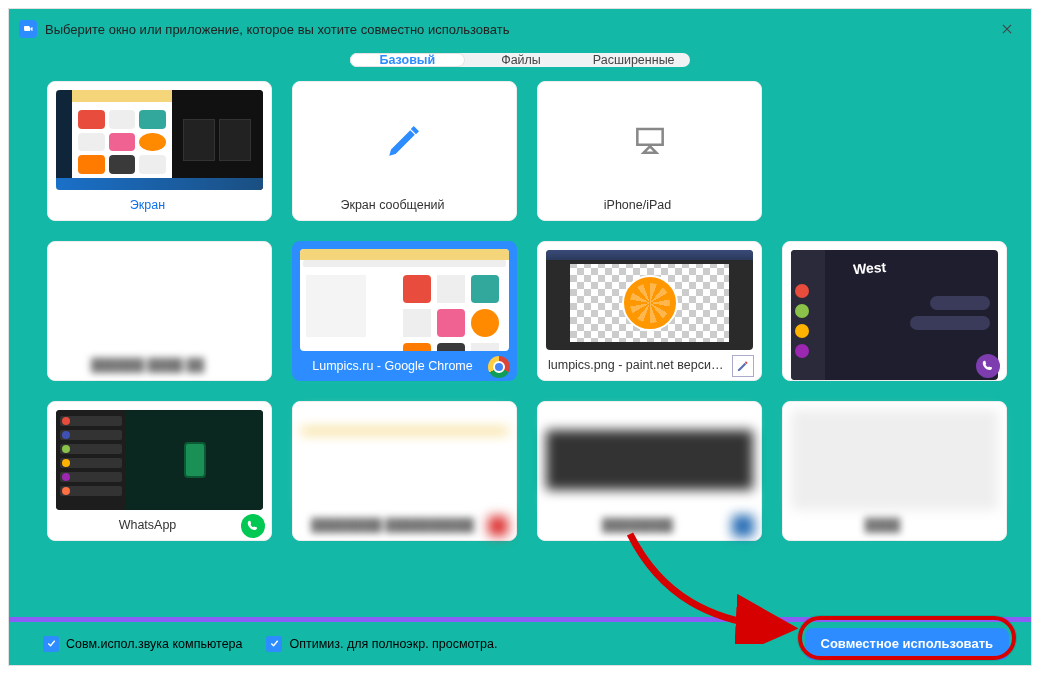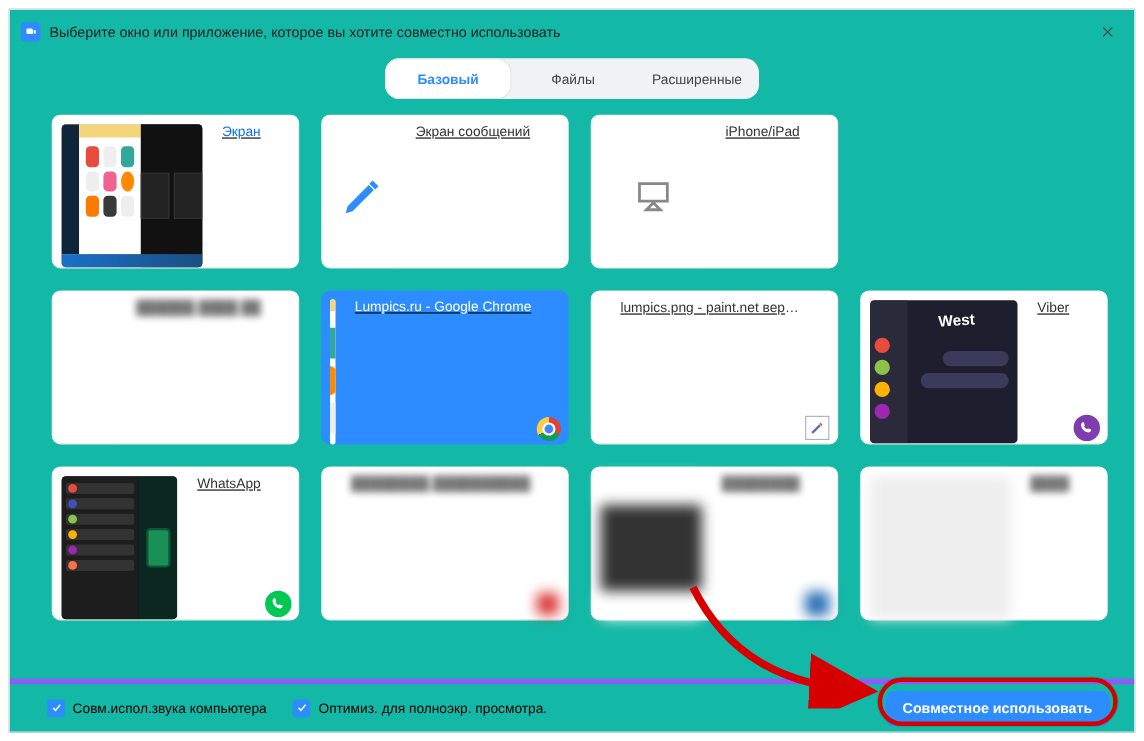--- a/index.html
+++ b/index.html
@@ -42,21 +42,21 @@
     display: flex; align-items: center; justify-content: center;
     cursor: pointer;
     color: #444;
   }
   .close-btn svg { width: 14px; height: 14px; }
   
   .tabs {
     margin: 8px auto 14px auto;
     display: flex;
     width: 340px;
-    height: 37px;
+    height: 14px;
     background: #f1f2f4;
     border-radius: 13px;
     font-size: 12.5px;
   }
   .tab {
     flex: 1;
     display: flex; align-items: center; justify-content: center;
     color: #444;
     cursor: pointer;
   }
@@ -78,24 +78,23 @@
     grid-template-columns: repeat(4, 225px);
     gap: 20px 20px;
   }
   .card {
     width: 225px;
     height: 140px;
     border: 1px solid #eee;
     border-radius: 8px;
     position: relative;
     display: flex;
-    flex-direction: row;
+    flex-direction: column;
     background: #fff;
     cursor: pointer;
-    text-decoration: underline;
   }
   .card.selected {
     border: none;
     background: #2d8cff;
   }
   .selected .card-label { color: #fff; }
   .card-thumb {
     flex: 1;
     margin: 8px 8px 0 8px;
     border-radius: 4px;
@@ -375,21 +374,20 @@
               <div style="background:#8bc34a"></div>
               <div style="background:#ffb300"></div>
               <div style="background:#9c27b0"></div>
             </div>
           <div class="chat">
               <div class="bubble"></div>
               <div class="bubble" style="top:66px;width:80px"></div>
             </div>
           <div class="logo-word">West</div>
         </div>
-        <span class="card-label">Viber</span>
         <div class="app-icon">
           <div class="ico-circle viber-ico">
               <svg width="14" height="14" viewBox="0 0 24 24">
                 <path fill="#fff" d="M6 3c1 0 2 .5 2 2 0 1 .3 2 .7 2.3.3.3 0 1-.3 1.5l-.7.9c1 1.8 2.6 3.4 4.4 4.4l.9-.7c.5-.3 1.2-.6 1.5-.3.3.4 1.3.7 2.3.7 1.5 0 2 1 2 2 0 2-2.5 3.2-4 3.2C9 19 3 13 3 7c0-1.5 1.2-4 3-4z"></path>
               </svg>
             </div>
         </div>
       </div>
 
       <div class="card">

